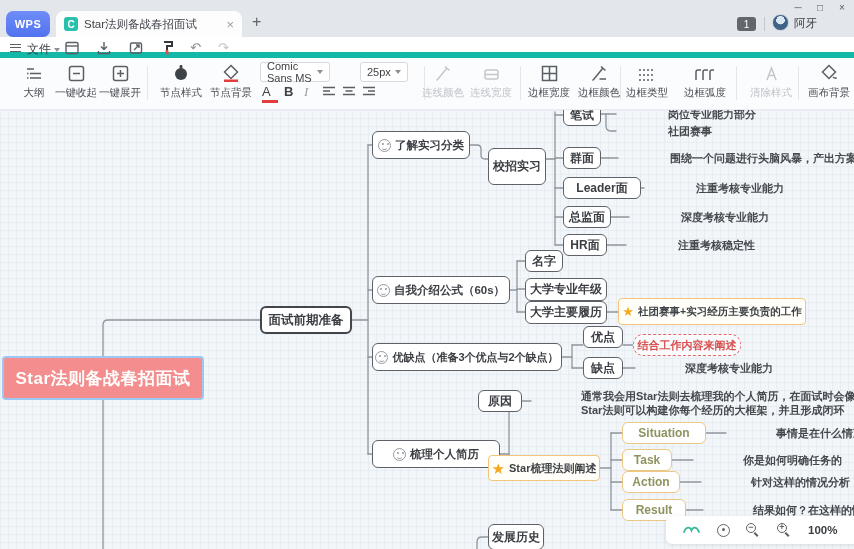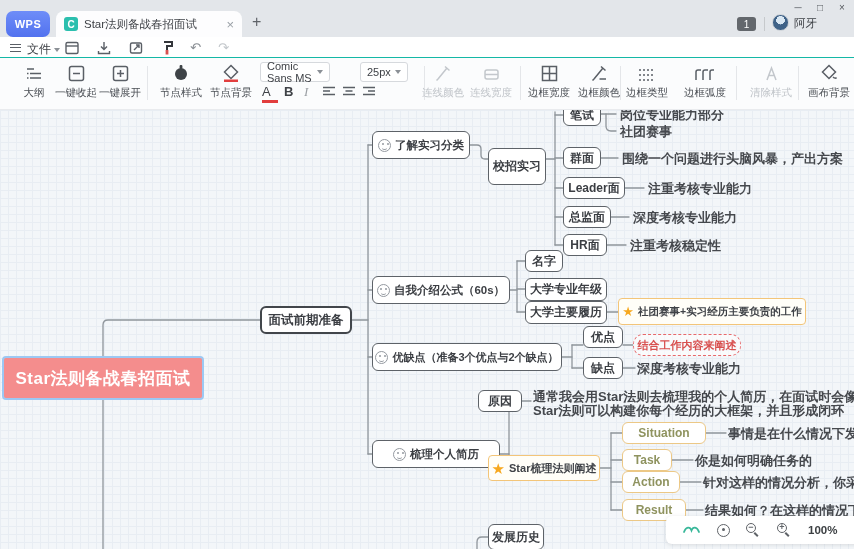--- a/index.html
+++ b/index.html
@@ -23,21 +23,21 @@
   .win-ctrls span { width:12px; text-align:center; }
   .badge { position:absolute; left:737px; top:17px; width:19px; height:14px; background:#63676c; color:#fff;
     border-radius:3px; font-size:10px; display:flex; align-items:center; justify-content:center; }
   .tb-divider { position:absolute; left:764px; top:17px; width:1px; height:14px; background:#c6c9cc; }
   .avatar { position:absolute; left:772px; top:14px; width:17px; height:17px; border-radius:50%;
     background:radial-gradient(circle at 50% 35%, #d9e7f3 0 34%, #3f6288 35% 100%); border:1px solid #cdd2d8; }
   .username { position:absolute; left:794px; top:16px; font-size:11.5px; color:#3f4247; }
 
   
   .menubar { position:absolute; left:0; top:37px; width:854px; height:21px; background:#ffffff;
-    border-bottom:1px solid #14b8a6; }
+    border-bottom:6px solid #14b8a6; }
   .hamburger { position:absolute; left:10px; top:7px; width:11px; height:8px;
     border-top:1.4px solid #5a5f66; border-bottom:1.4px solid #5a5f66; }
   .hamburger::after { content:""; display:block; margin-top:2.4px; border-top:1.4px solid #5a5f66; }
   .menu-file { position:absolute; left:27px; top:4px; font-size:12px; color:#3f4247; }
   .caret { display:inline-block; width:0; height:0; border-left:3.5px solid transparent;
     border-right:3.5px solid transparent; border-top:4px solid #8b9096; vertical-align:middle; margin-left:3px; }
   .m-ico { position:absolute; top:3px; width:16px; height:16px; }
   .m-ico svg { width:16px; height:16px; }
   .undo-redo { position:absolute; top:3px; font-size:13px; color:#8a8f94; }
   .style-pill { position:absolute; left:384px; top:40px; width:42px; height:19px; border-radius:10px;
@@ -75,21 +75,21 @@
   .node.root { background:#f48d8d; border:2px solid #9cc8f3; border-radius:4px; color:#fff;
     font-size:17px; letter-spacing:.5px; }
   .node.lvl2 { font-size:11.5px; }
   .node.star-node { border-color:#ecc886; color:#8f935f; font-weight:700;justify-content:center; }
   .box-orange { position:absolute; background:#fffef8; border:1.5px solid #f3c579; border-radius:4px;
     display:flex; align-items:center; justify-content:center; gap:4px; white-space:nowrap;
     font-weight:700; color:#3f4247; }
   .box-dashed { position:absolute; border:1.5px dashed #e8686a; border-radius:10px; color:#d8504f;
     font-size:11px; font-weight:700; display:flex; align-items:center; justify-content:center;
     white-space:nowrap; background:rgba(255,255,255,.55); }
-  .note { position:absolute; font-size:13px; font-weight:700; color:#45484d; white-space:nowrap; line-height:13px; }
+  .note { position:absolute; font-size:11px; font-weight:700; color:#45484d; white-space:nowrap; line-height:13px;margin-left:48px; }
   .star { color:#f7a81f; font-size:13px; line-height:1; }
   .star.big { font-size:15px; }
   .face-icon { width:13px; height:13px; border-radius:50%; border:1.4px solid #959aa1; position:relative; flex:0 0 auto; }
   .face-icon::before { content:""; position:absolute; left:2.5px; top:3.5px; width:2px; height:2px;
     border-radius:50%; background:#959aa1; box-shadow:5px 0 0 #959aa1; }
   .face-icon::after { content:""; position:absolute; left:3px; top:6px; width:5px; height:3px;
     border-bottom:1.4px solid #959aa1; border-radius:0 0 5px 5px; }
 
   
   .statusbar { position:absolute; left:666px; top:406px; width:196px; height:28px; background:#fff;
@@ -381,21 +381,21 @@
       </div>
     <div class="node" style="left:563px;top:-6px;width:38px;height:22px">
         <span>笔试</span>
       </div>
     <div class="note" style="left:620px;top:-2px">岗位专业能力部分</div>
     <div class="note" style="left:620px;top:15px">社团赛事</div>
     <div class="node" style="left:563px;top:37px;width:38px;height:22px">
         <span>群面</span>
       </div>
     <div class="note" style="left:622px;top:42px">围绕一个问题进行头脑风暴，产出方案</div>
-    <div class="node" style="left:563px;top:67px;width:62px;height:22px">
+    <div class="node" style="left:563px;top:67px;width:78px;height:22px">
         <span>Leader面</span>
       </div>
     <div class="note" style="left:648px;top:72px">注重考核专业能力</div>
     <div class="node" style="left:563px;top:96px;width:48px;height:22px">
         <span>总监面</span>
       </div>
     <div class="note" style="left:633px;top:101px">深度考核专业能力</div>
     <div class="node" style="left:563px;top:124px;width:44px;height:22px">
         <span>HR面</span>
       </div>

